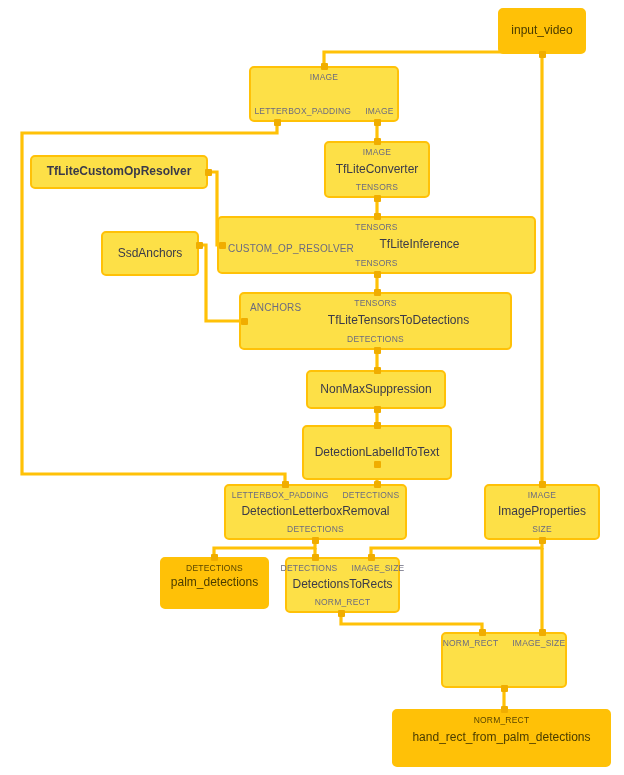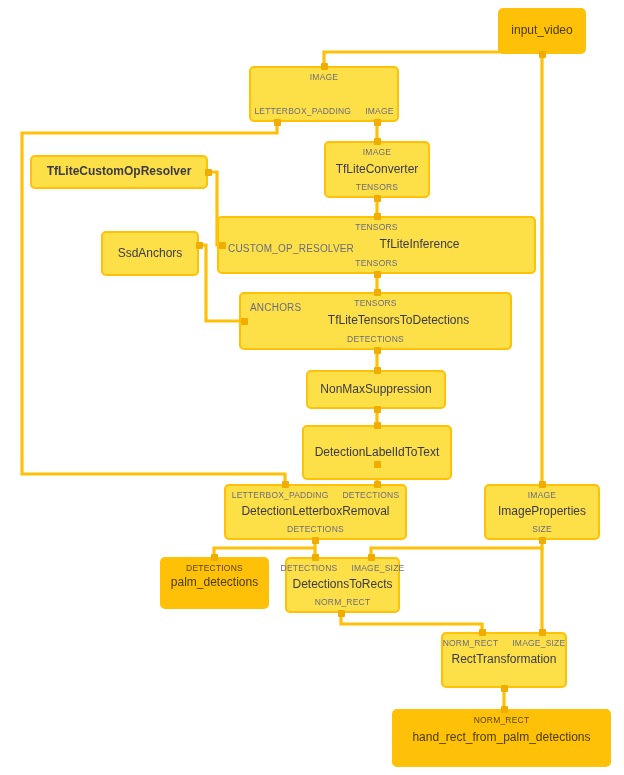--- a/index.html
+++ b/index.html
@@ -251,21 +251,20 @@
   </div>
   <div class="port-dot" style="left:311.5px; top:553.5px;"></div>
   <div class="port-dot" style="left:367.5px; top:553.5px;"></div>
   <div class="port-dot" style="left:337.5px; top:609.5px;"></div>
 
   <div class="node" style="left:441px; top:632px; width:126px; height:56px;">
     <div class="port-row top">
       <span class="port-label">NORM_RECT</span>
       <span class="port-label">IMAGE_SIZE</span>
     </div>
-    <div class="node-title">RectTransformation</div>
   </div>
   <div class="port-dot" style="left:478.5px; top:628.5px;"></div>
   <div class="port-dot" style="left:538.5px; top:628.5px;"></div>
   <div class="port-dot" style="left:500.5px; top:684.5px;"></div>
 
   <div class="node filled" style="left:392px; top:709px; width:219px; height:58px;">
     <div class="port-row top">
       <span class="port-label">NORM_RECT</span>
     </div>
     <div class="node-title">hand_rect_from_palm_detections</div>

